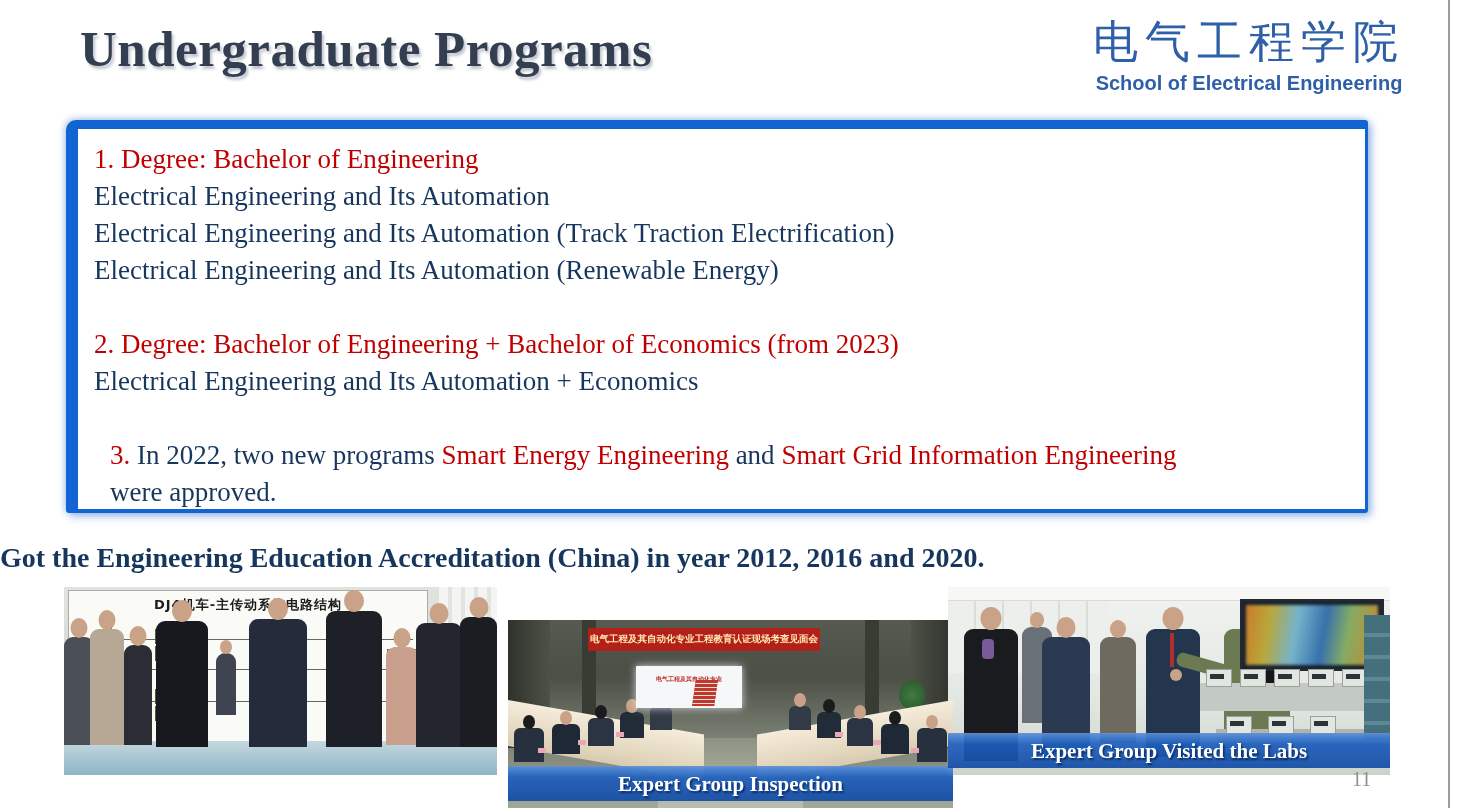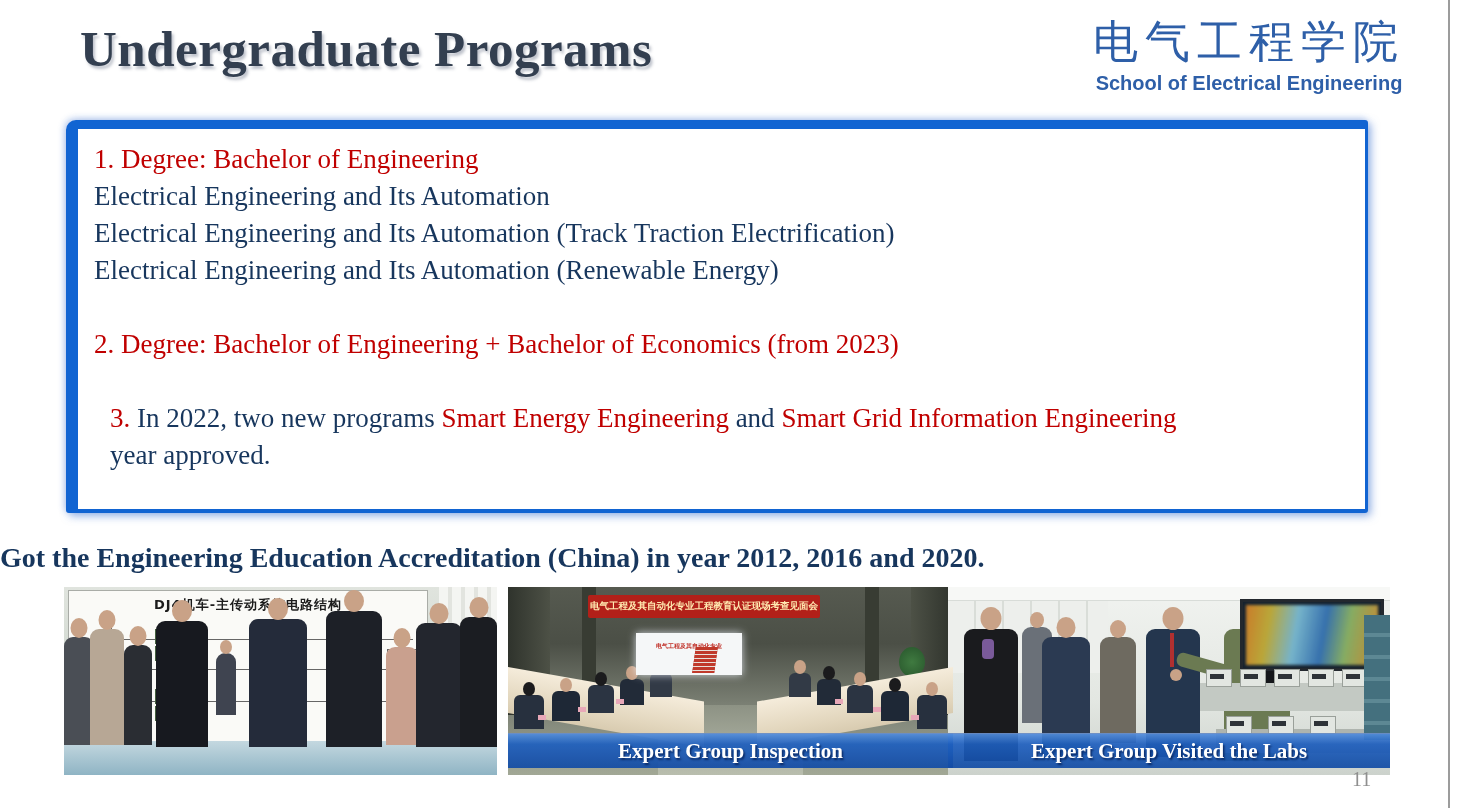--- a/index.html
+++ b/index.html
@@ -23,21 +23,21 @@
   .para{margin:0 0 37px 0;}
   .para:last-child{margin-bottom:0;margin-left:16px;}
   .c-red{color:var(--red,#c00000);}
   .c-navy{color:var(--navy,#17365d);}
   
   .accred{position:absolute;left:0;top:542px;width:1452px;text-align:left;
           font-size:28px;font-weight:bold;color:var(--navy,#17365d);}
   
   .photo{position:absolute;top:587px;height:188px;overflow:hidden;background:#888;}
   .ph1{left:64px;width:433px;}
-  .ph2{left:508px;width:445px;}
+  .ph2{left:508px;width:445px;margin-top:33px;}
   .ph3{left:948px;width:442px;}
   .cap{position:absolute;left:0;right:0;bottom:7px;height:34px;z-index:30;
        background:linear-gradient(180deg,rgba(80,140,220,.92) 0%,rgba(30,95,190,.92) 30%,rgba(18,75,165,.92) 100%);
        border-top:1px solid rgba(255,255,255,.35);
        display:flex;align-items:center;justify-content:center;
        color:#ffffff;font-weight:bold;font-size:21px;
        text-shadow:1.5px 1.5px 2px #0a2a66;}
   .abs{position:absolute;}
   .pn{position:absolute;border-radius:9px 9px 0 0;}
   .hd{position:absolute;left:50%;transform:translateX(-50%);top:-19px;width:17px;height:20px;
@@ -109,24 +109,25 @@
 
   <div class="cbox">
       <div class="para">
         <div><span class="c-red">1. Degree: Bachelor of Engineering</span></div>
         <div><span class="c-navy">Electrical Engineering and Its Automation</span></div>
         <div><span class="c-navy">Electrical Engineering and Its Automation (Track Traction Electrification)</span></div>
         <div><span class="c-navy">Electrical Engineering and Its Automation (Renewable Energy)</span></div>
       </div>
       <div class="para">
         <div><span class="c-red">2. Degree: Bachelor of Engineering + Bachelor of Economics (from 2023)</span></div>
+        <div><span class="c-navy">Electrical Engineering and Its Automation + Economics</span></div>
       </div>
       <div class="para">
         <div><span class="c-red">3.</span><span class="c-navy"> In 2022, two new programs </span><span class="c-red">Smart Energy Engineering</span><span class="c-navy"> and </span><span class="c-red">Smart Grid Information Engineering</span></div>
-        <div><span class="c-navy">year approved.</span></div>
+        <div><span class="c-navy">were approved.</span></div>
       </div>
     </div>
 
   <div class="accred">Got the Engineering Education Accreditation (China) in year 2012, 2016 and 2020.</div>
 
   <div class="photo ph1">
     <div class="abs p1-wall"></div>
     <div class="abs p1-curtain"></div>
     <div class="abs p1-poster">
       <div class="p1-ptitle">DJ4机车-主传动系统电路结构</div>

